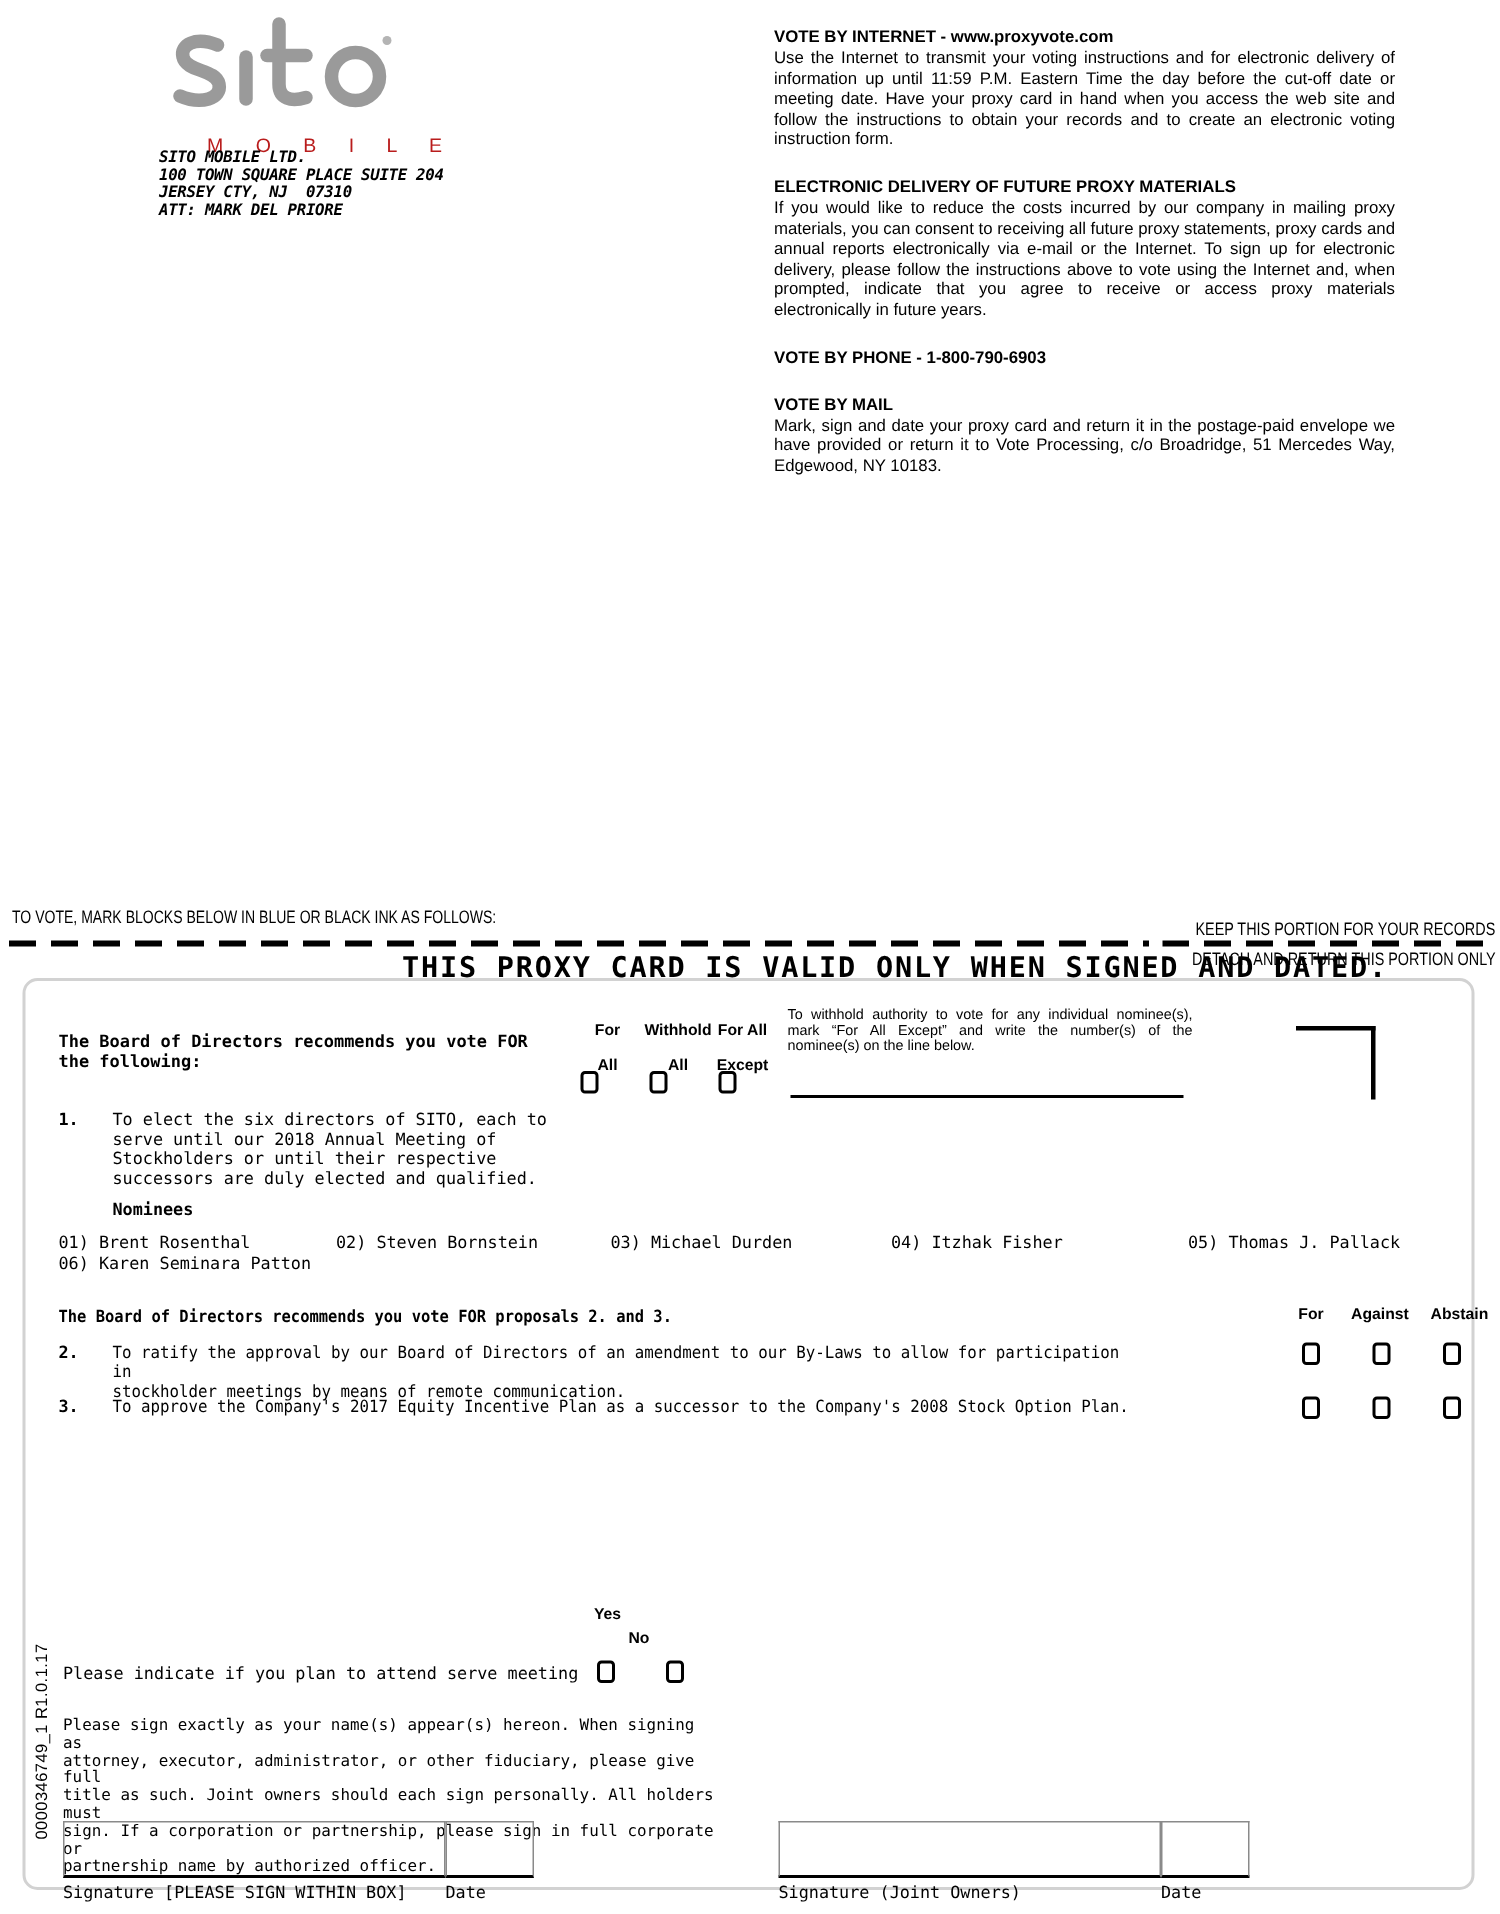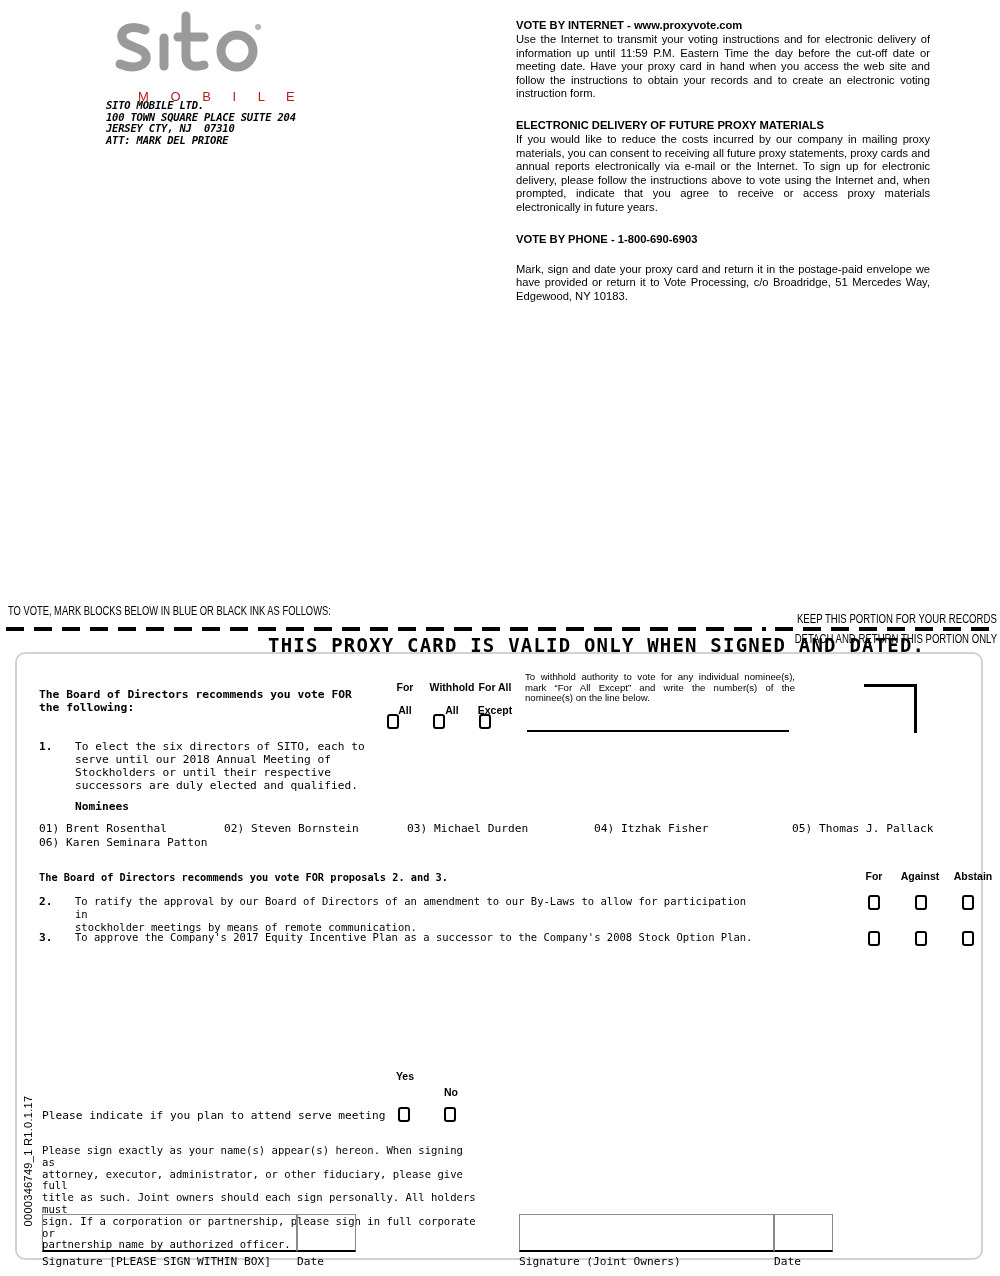--- a/index.html
+++ b/index.html
@@ -270,23 +270,24 @@
 <div id="instructions">
   <div class="instr-group">
     <div class="instr-head">VOTE BY INTERNET - www.proxyvote.com</div>
     <div class="instr-body">Use the Internet to transmit your voting instructions and for electronic delivery of information up until 11:59 P.M. Eastern Time the day before the cut-off date or meeting date. Have your proxy card in hand when you access the web site and follow the instructions to obtain your records and to create an electronic voting instruction form.</div>
   </div>
   <div class="instr-group">
     <div class="instr-head">ELECTRONIC DELIVERY OF FUTURE PROXY MATERIALS</div>
     <div class="instr-body">If you would like to reduce the costs incurred by our company in mailing proxy materials, you can consent to receiving all future proxy statements, proxy cards and annual reports electronically via e-mail or the Internet. To sign up for electronic delivery, please follow the instructions above to vote using the Internet and, when prompted, indicate that you agree to receive or access proxy materials electronically in future years.</div>
   </div>
   <div class="instr-group">
-    <div class="instr-head">VOTE BY PHONE - 1-800-690-6903</div>
+    <div class="instr-head">VOTE BY PHONE - 1-800-790-6903</div>
   </div>
   <div class="instr-group">
+    <div class="instr-head">VOTE BY MAIL</div>
     <div class="instr-body">Mark, sign and date your proxy card and return it in the postage-paid envelope we have provided or return it to Vote Processing, c/o Broadridge, 51 Mercedes Way, Edgewood, NY 10183.</div>
   </div>
 </div>
 
 <div id="markblocks">TO VOTE, MARK BLOCKS BELOW IN BLUE OR BLACK INK AS FOLLOWS:</div>
 <div id="keep-portion">KEEP THIS PORTION FOR YOUR RECORDS</div>
 <div id="dash-line"></div>
 <div id="dash-line-right"></div>
 <div id="detach-portion">DETACH AND RETURN THIS PORTION ONLY</div>
 <div id="valid-line">THIS PROXY CARD IS VALID ONLY WHEN SIGNED AND DATED.</div>
@@ -345,21 +346,21 @@
   <div class="chk" style="left:898px; top:241px;"></div>
   <div class="chk" style="left:945px; top:241px;"></div>
 
   <div class="prop-num" id="p3-num">3.</div>
   <div class="prop" id="p3-text">To approve the Company's 2017 Equity Incentive Plan as a successor to the Company's 2008 Stock Option Plan.</div>
   <div class="chk" style="left:851px; top:277px;"></div>
   <div class="chk" style="left:898px; top:277px;"></div>
   <div class="chk" style="left:945px; top:277px;"></div>
 
   <div class="yn-head" style="left:363px; top:416px; width:50px;">Yes</div>
-  <div class="yn-head" style="left:411px; top:432px; width:46px;">No</div>
+  <div class="yn-head" style="left:386px; top:432px; width:46px;">No</div>
   <div id="attend-text">Please indicate if you plan to attend serve meeting</div>
   <div class="chk" style="left:381px; top:453px;"></div>
   <div class="chk" style="left:427px; top:453px;"></div>
 
   <div id="sign-instr">Please sign exactly as your name(s) appear(s) hereon. When signing as
 attorney, executor, administrator, or other fiduciary, please give full
 title as such. Joint owners should each sign personally. All holders must
 sign. If a corporation or partnership, please sign in full corporate or
 partnership name by authorized officer.</div>
 

